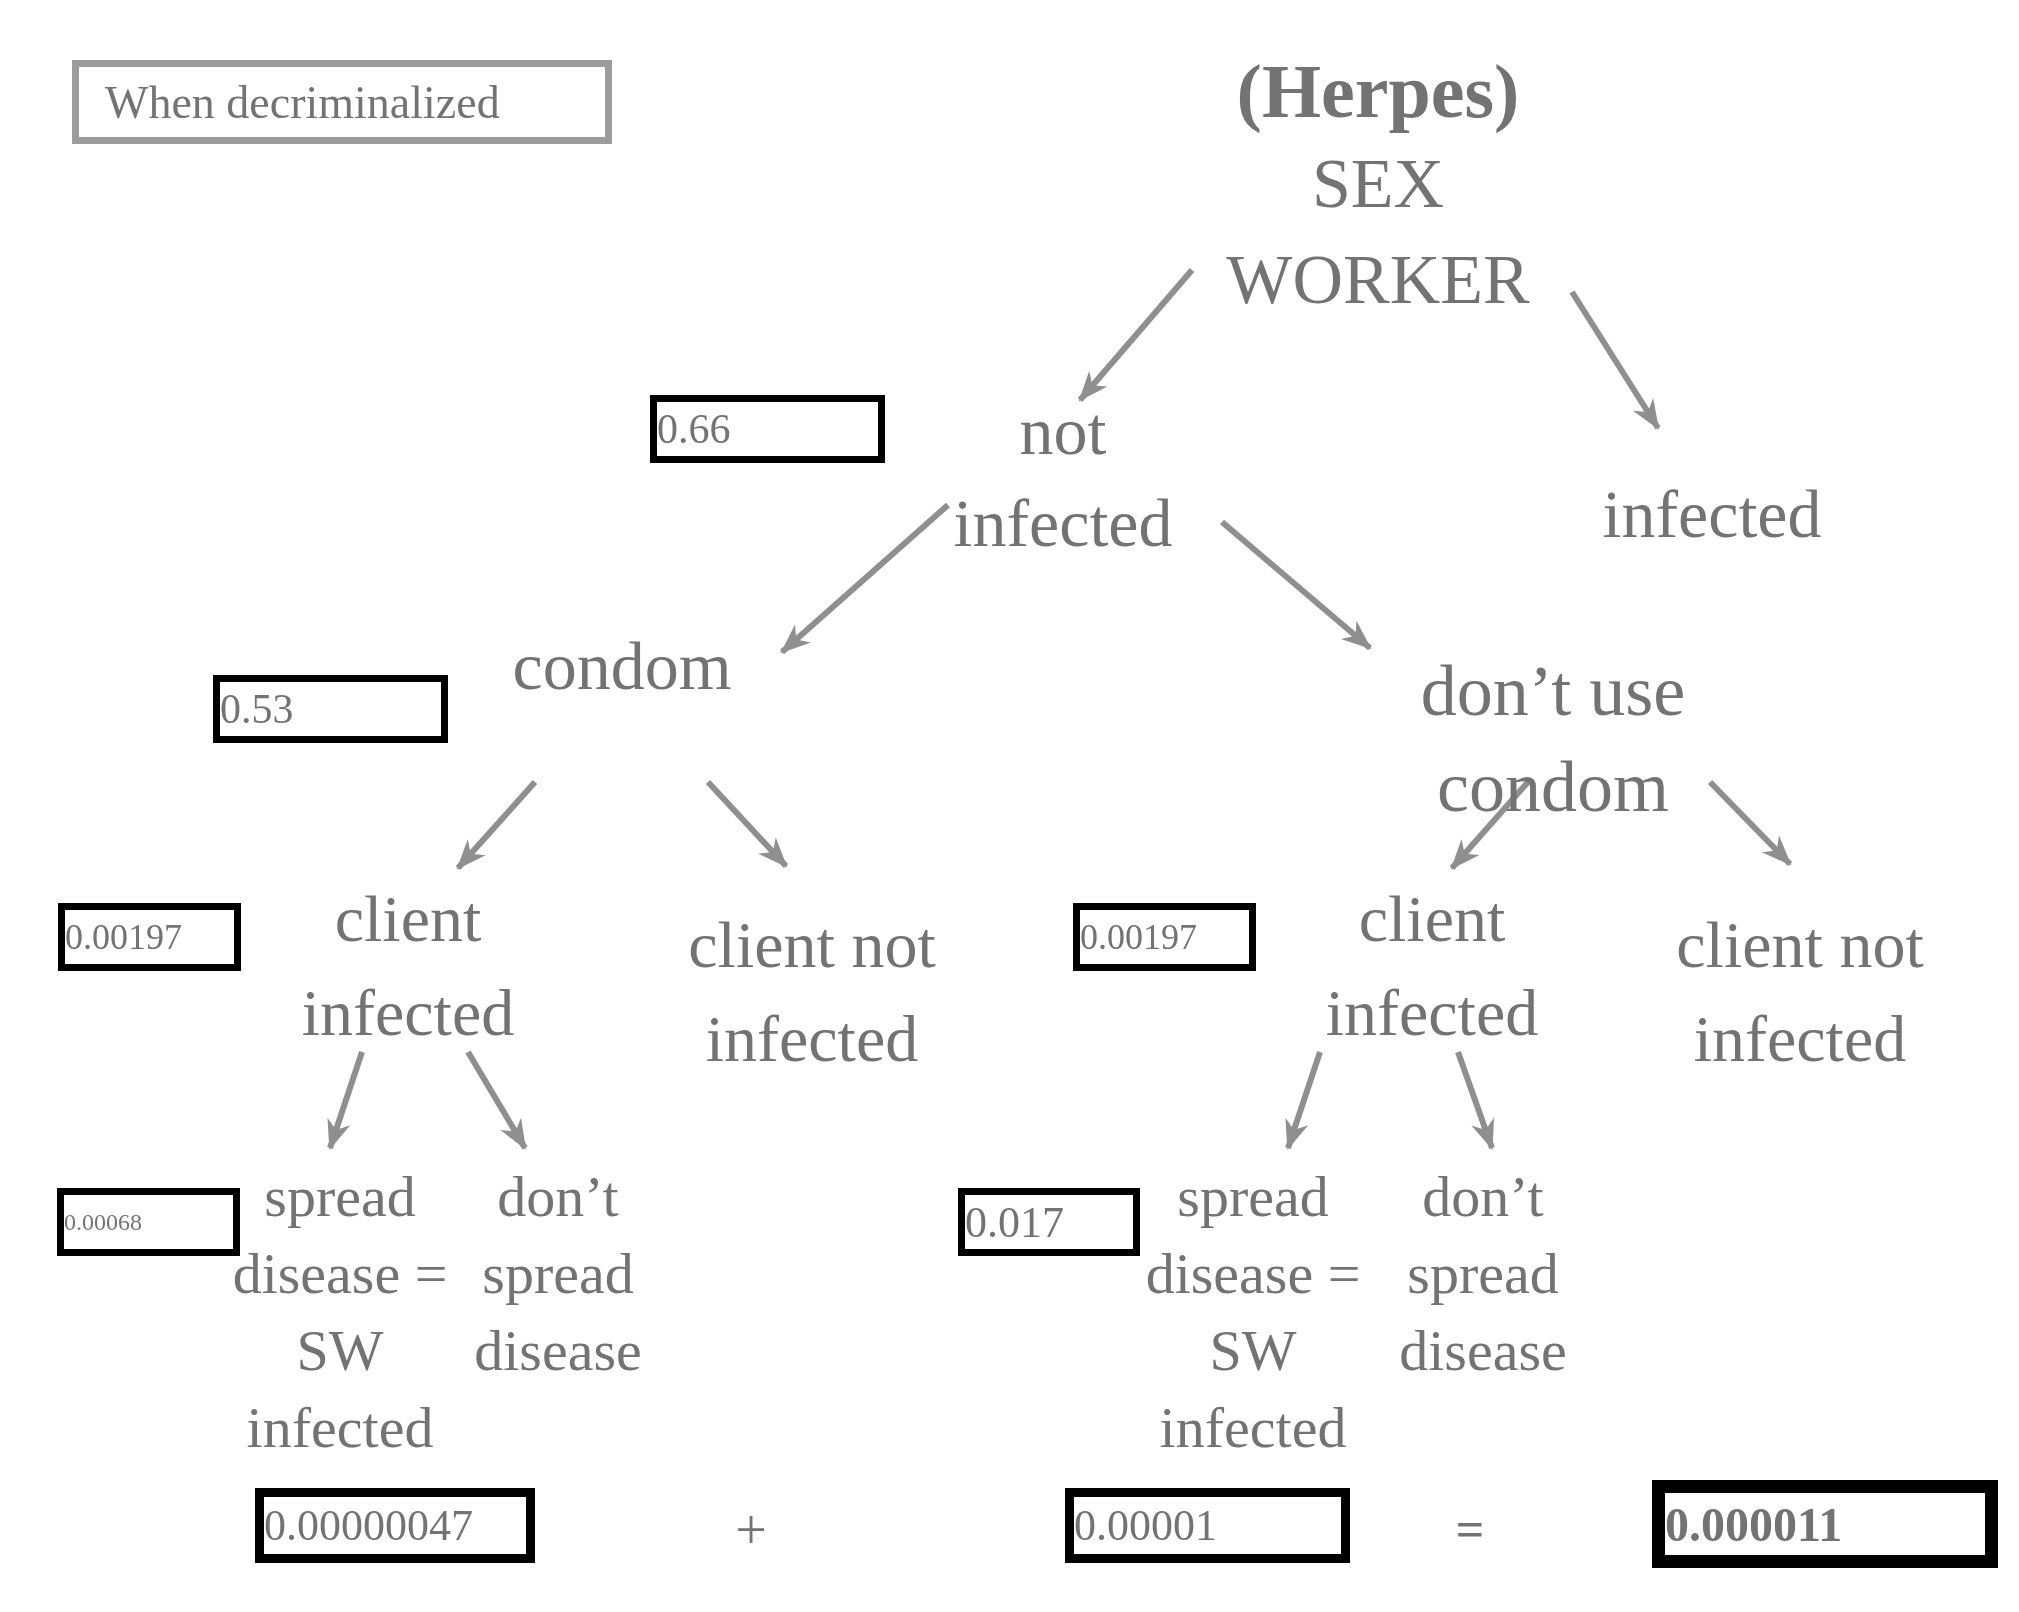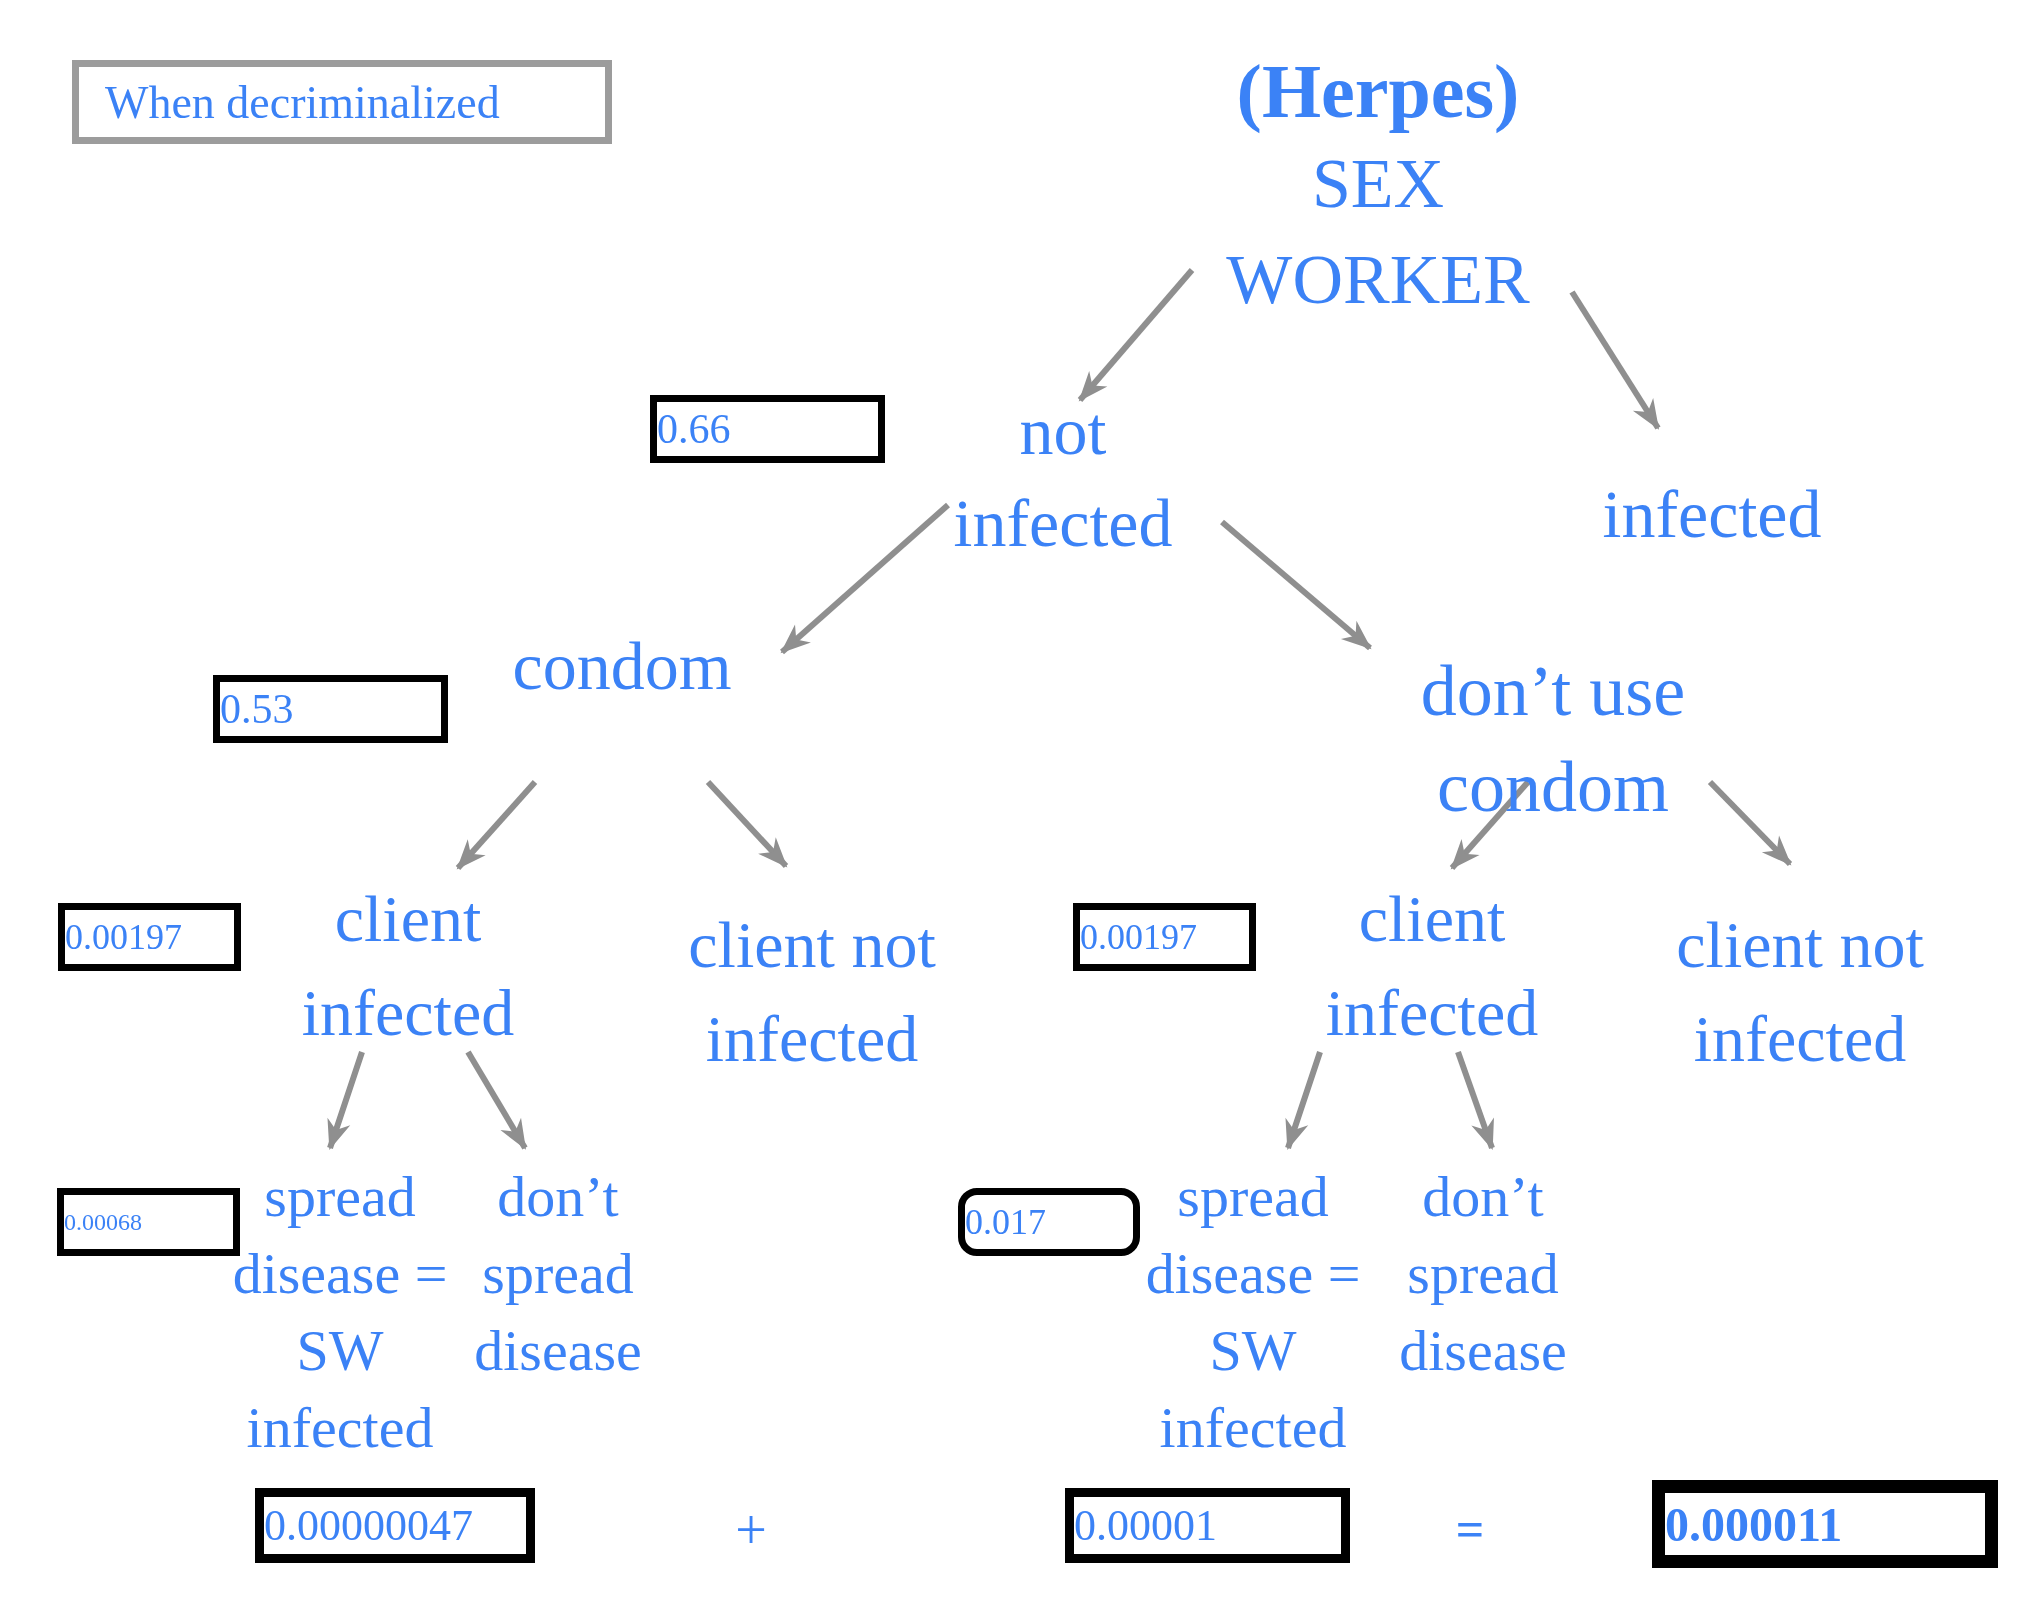--- a/index.html
+++ b/index.html
@@ -1,21 +1,21 @@
 <!DOCTYPE html>
 <html><head>
 <meta charset="utf-8">
 <style>
   html,body{margin:0;padding:0;background:#ffffff;}
   #canvas{
     position:relative;
     width:2019px;height:1612px;
     background:#ffffff;
     font-family:"Liberation Serif","DejaVu Serif",serif;
-    color:#3b82f6;
+    color:#737373;
     overflow:hidden;
   }
   .node{position:absolute;text-align:center;}
   .node .ln{display:block;white-space:nowrap;}
   .pbox{
     position:absolute;box-sizing:border-box;
     border:7px solid #000;background:#fff;
     display:flex;align-items:center;
     white-space:nowrap;
   }
@@ -116,21 +116,21 @@
     <span class="ln">spread</span>
     <span class="ln">disease =</span>
     <span class="ln">SW</span>
     <span class="ln">infected</span>
   </div>
   <div class="node" style="left:433px;top:1158px;width:250px;font-size:58px;line-height:77px;">
     <span class="ln">don’t</span>
     <span class="ln">spread</span>
     <span class="ln">disease</span>
   </div>
-  <div class="pbox" style="left:958px;top:1188px;width:182px;height:68px;font-size:36px;border-radius:19px;">
+  <div class="pbox" style="left:958px;top:1188px;width:182px;height:68px;font-size:44px;">
     <span>0.017</span>
   </div>
   <div class="node" style="left:1103px;top:1158px;width:300px;font-size:58px;line-height:77px;">
     <span class="ln">spread</span>
     <span class="ln">disease =</span>
     <span class="ln">SW</span>
     <span class="ln">infected</span>
   </div>
   <div class="node" style="left:1358px;top:1158px;width:250px;font-size:58px;line-height:77px;">
     <span class="ln">don’t</span>

